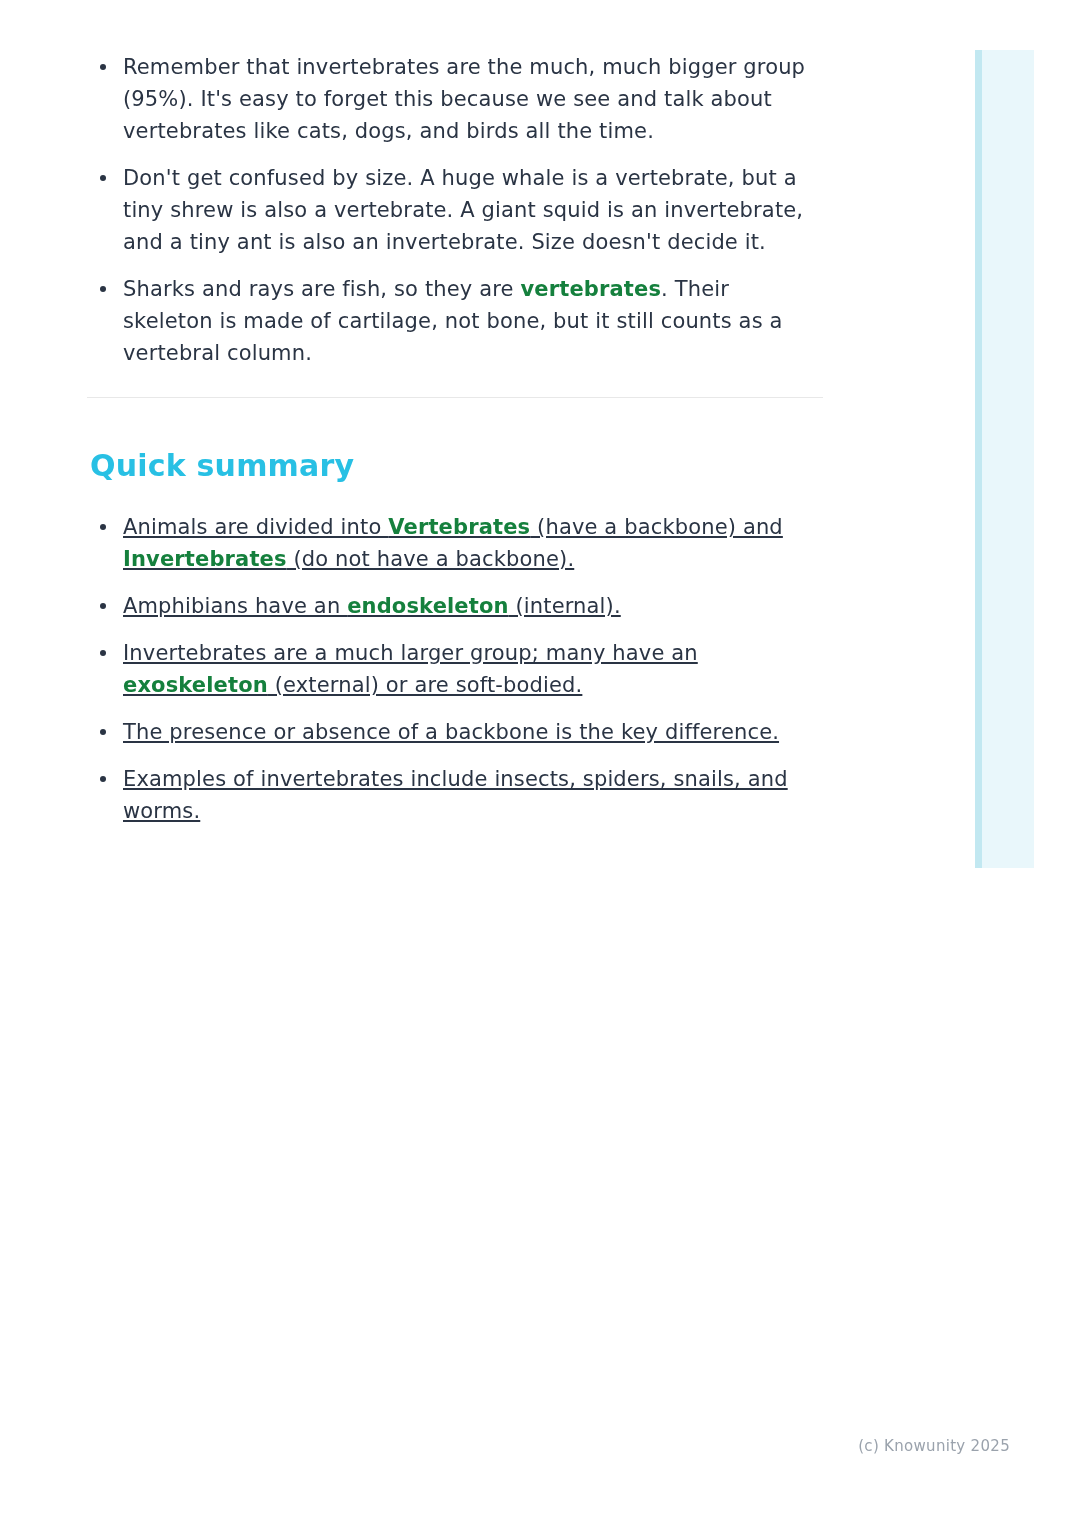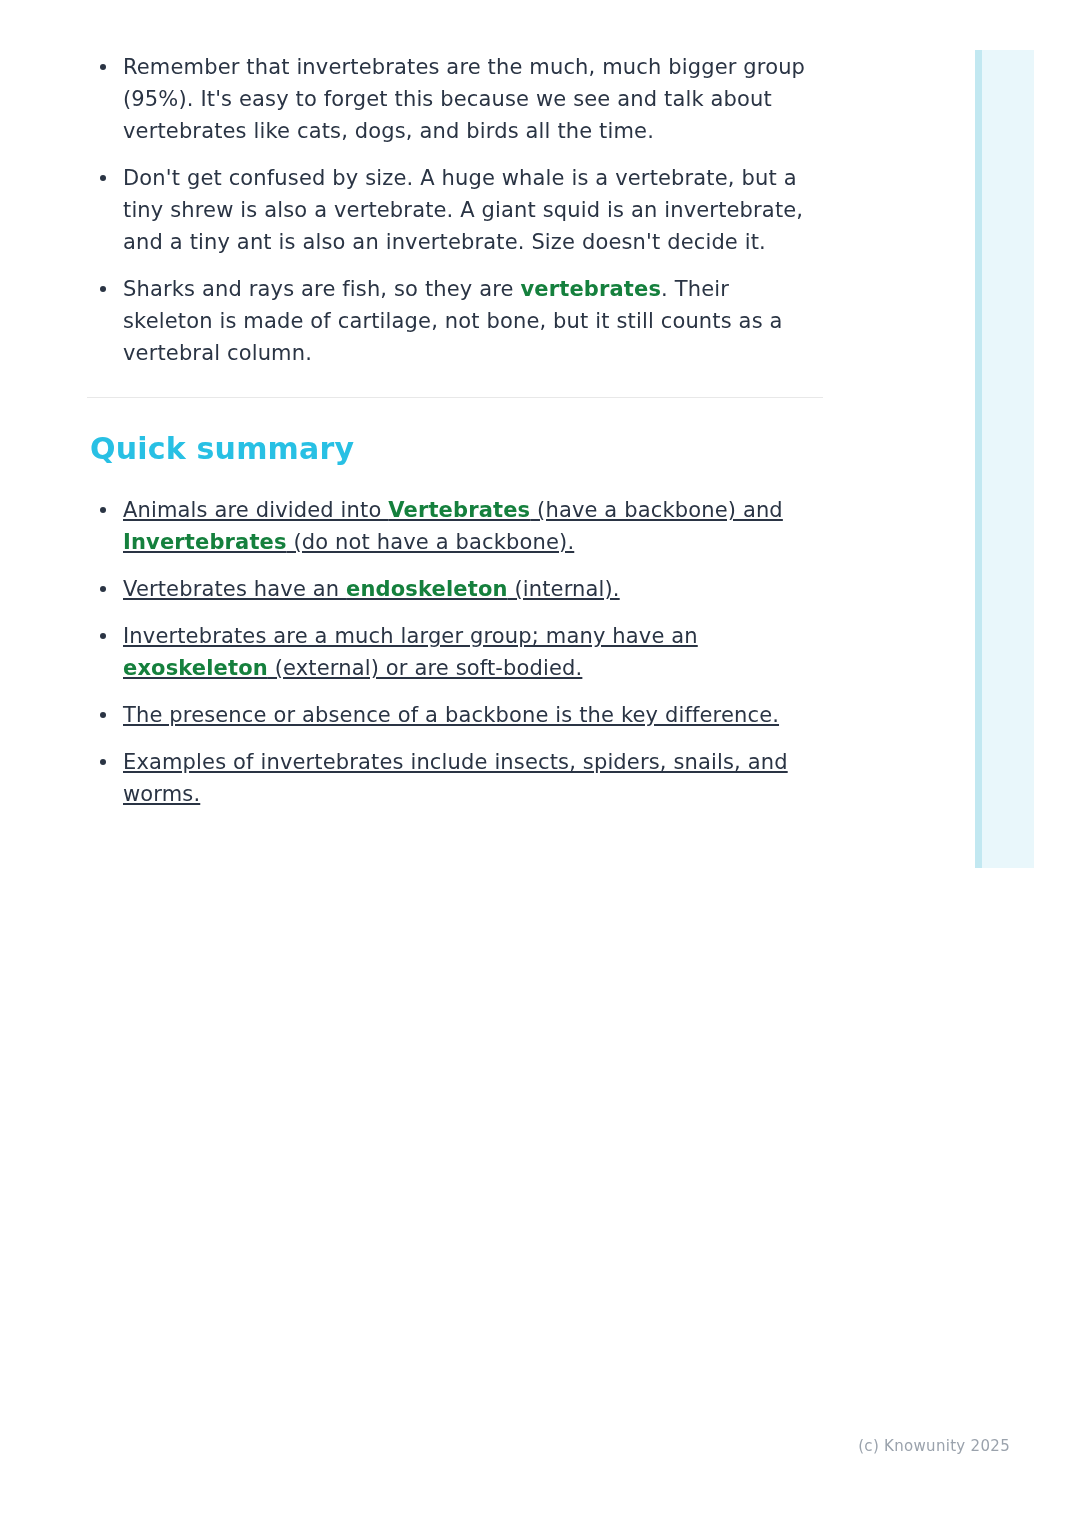--- a/index.html
+++ b/index.html
@@ -50,21 +50,21 @@
     border-radius: 50%;
     background: #2a3444;
   }
   ul.bullets li b { font-weight: bold; color: #15803d; }
   .divider {
     border: none;
     border-top: 1px solid #e8e8e8;
     margin-top: 28px;
   }
   h2.section-heading {
-    margin-top: 32px;
+    margin-top: 49px;
     margin-left: 3px;
     font-size: 30px;
     line-height: 38px;
     font-weight: bold;
     letter-spacing: 0.2px;
     color: #28c0e4;
   }
   ul.bullets.summary { margin-top: 26px; text-decoration: underline; }
   .footer {
     position: absolute;
@@ -89,21 +89,21 @@
         <li><span class="bullet-dot"></span><span>Don't get confused by size. A huge whale is a vertebrate, but a tiny shrew is also a vertebrate. A giant squid is an invertebrate, and a tiny ant is also an invertebrate. Size doesn't decide it.</span></li>
         <li><span class="bullet-dot"></span><span>Sharks and rays are fish, so they are </span><b>vertebrates</b><span>. Their skeleton is made of cartilage, not bone, but it still counts as a vertebral column.</span></li>
       </ul>
 
     <hr class="divider">
 
     <h2 class="section-heading">Quick summary</h2>
 
     <ul class="bullets summary">
         <li><span class="bullet-dot"></span><span>Animals are divided into </span><b>Vertebrates</b><span> (have a backbone) and </span><b>Invertebrates</b><span> (do not have a backbone).</span></li>
-        <li><span class="bullet-dot"></span><span>Vertebrates have an </span><b>endoskeleton</b><span> (internal).</span></li>
+        <li><span class="bullet-dot"></span><span>Amphibians have an </span><b>endoskeleton</b><span> (internal).</span></li>
         <li><span class="bullet-dot"></span><span>Invertebrates are a much larger group; many have an </span><b>exoskeleton</b><span> (external) or are soft-bodied.</span></li>
         <li><span class="bullet-dot"></span><span>The presence or absence of a backbone is the key difference.</span></li>
         <li><span class="bullet-dot"></span><span>Examples of invertebrates include insects, spiders, snails, and worms.</span></li>
       </ul>
 
   </div>
 
   <div class="footer">(c) Knowunity 2025</div>
 
 </div>

